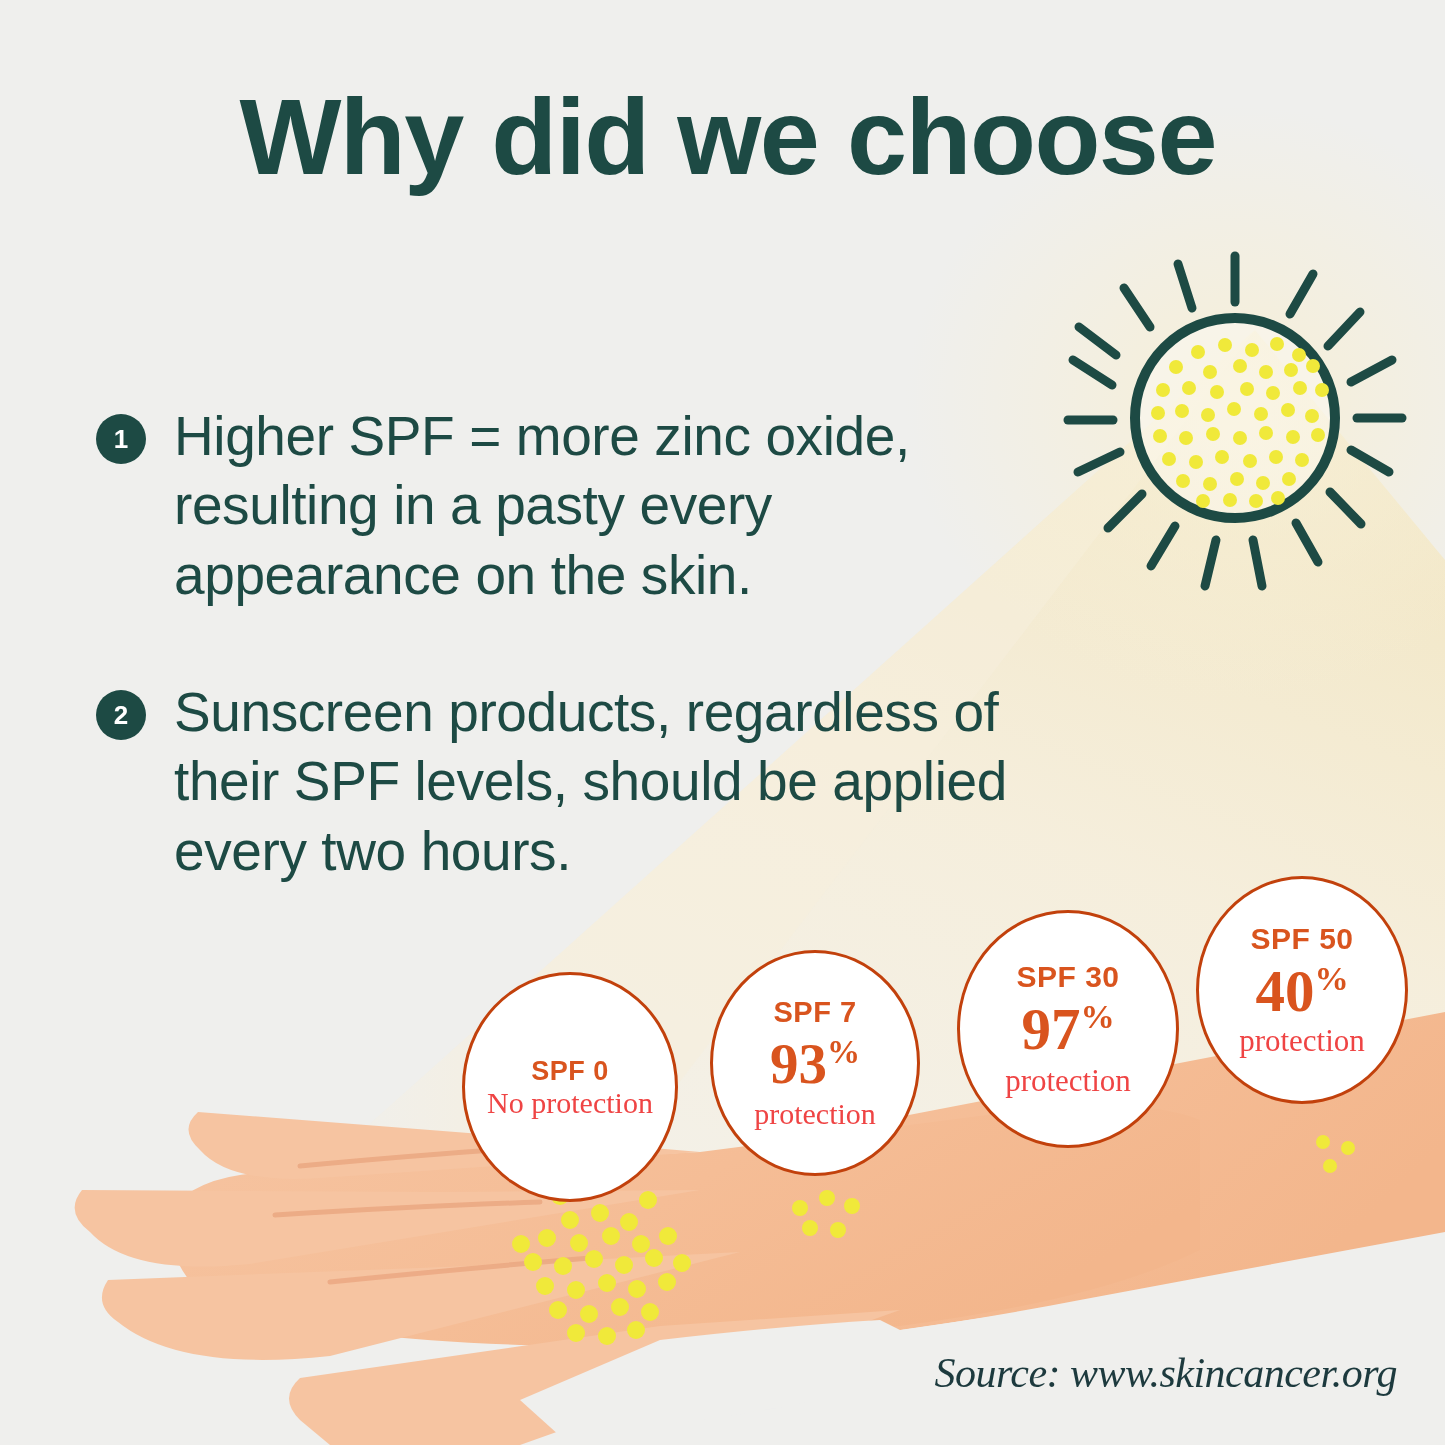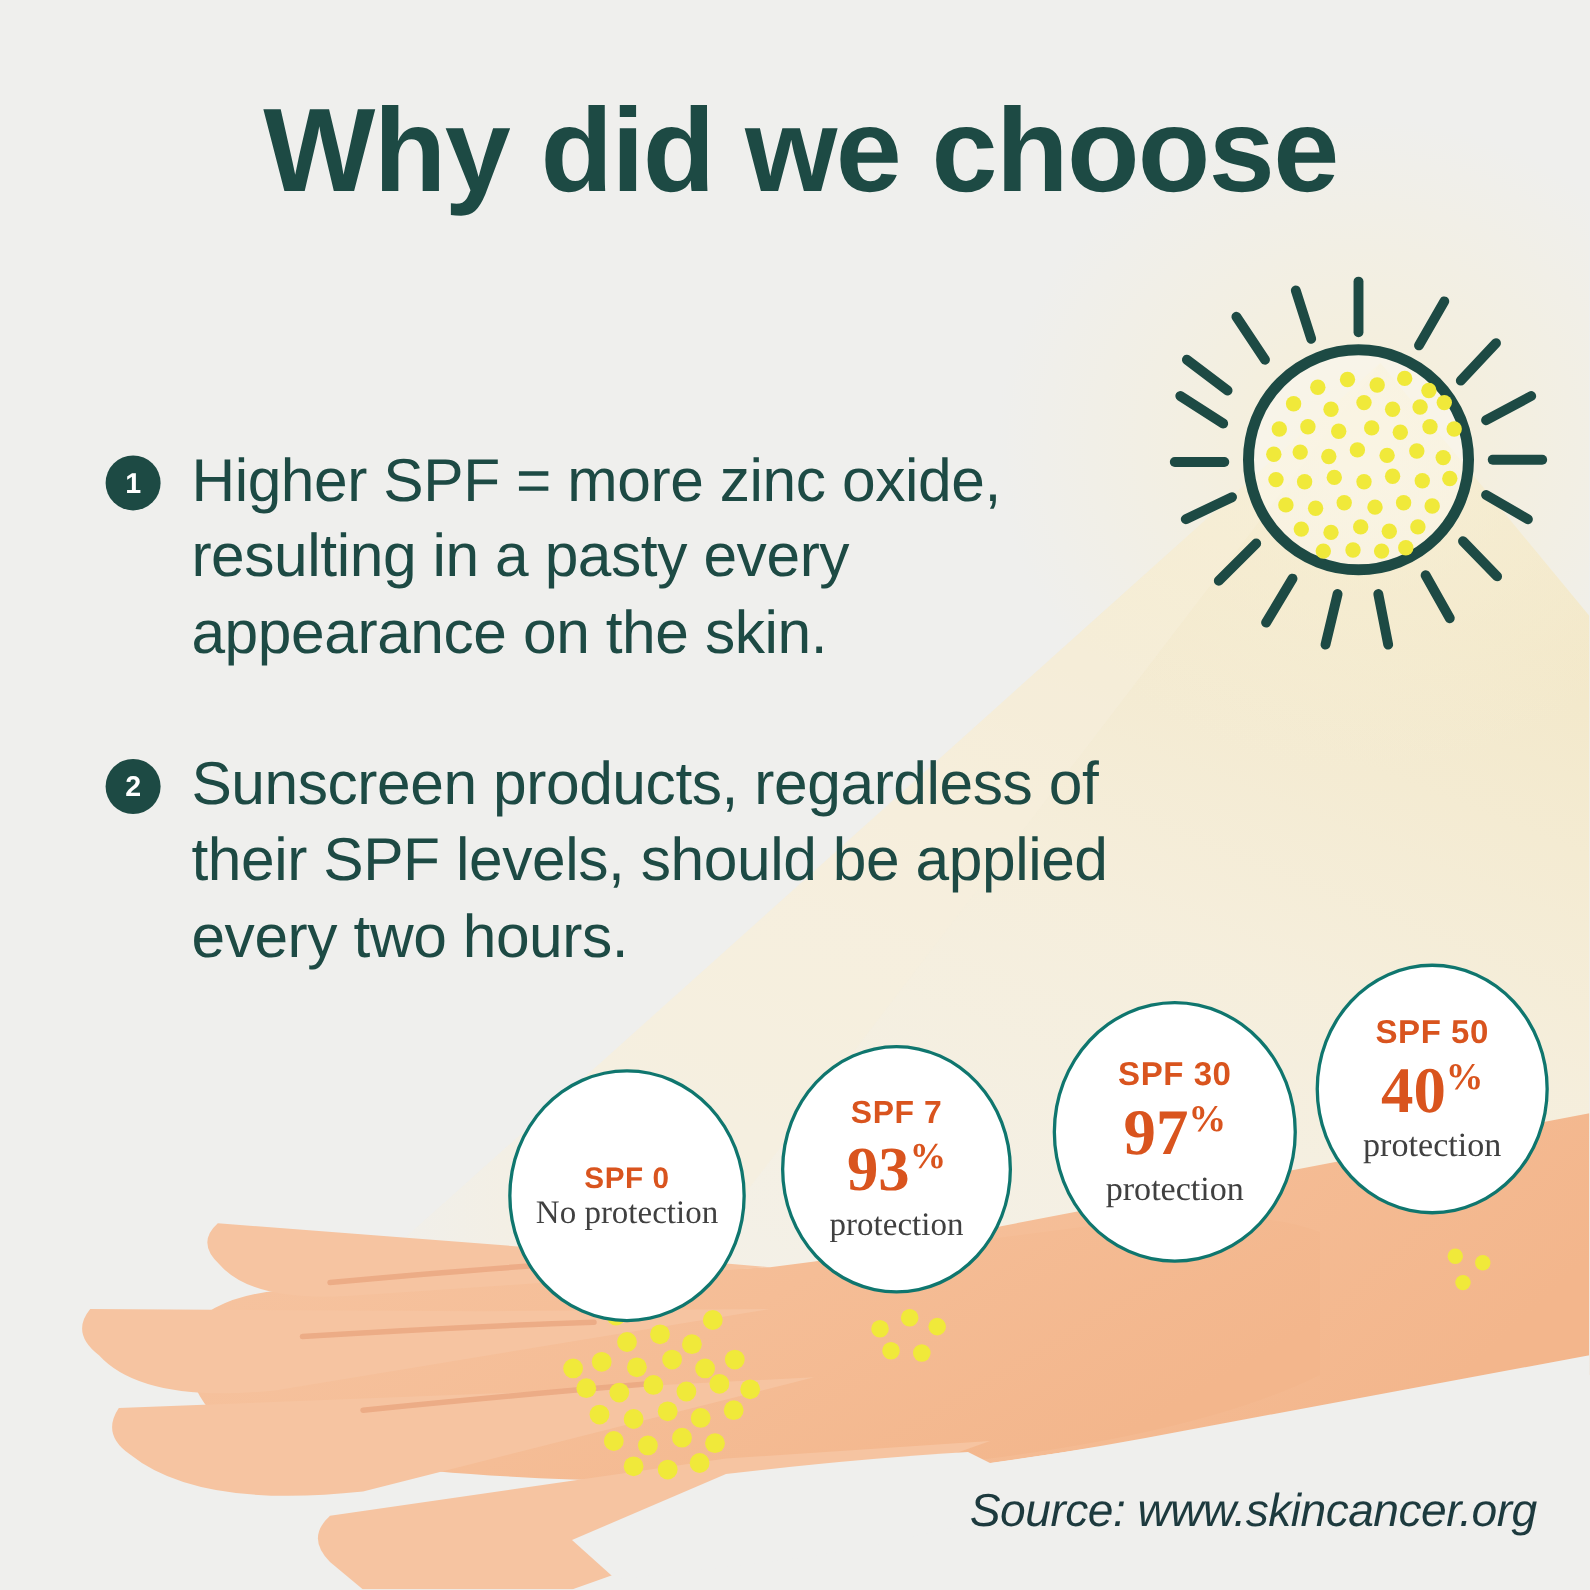--- a/index.html
+++ b/index.html
@@ -70,21 +70,21 @@
     font-size: 55px;
     line-height: 1.26;
     font-weight: normal;
     letter-spacing: -0.4px;
   }
 
   
   .bubble {
     position: absolute;
     background: #ffffff;
-    border: 3px solid #0f766e;
+    border: 3px solid #c2410c;
     border-radius: 50%;
     display: flex;
     flex-direction: column;
     align-items: center;
     justify-content: center;
     text-align: center;
     box-sizing: border-box;
   }
   .bubble .spf-label {
     color: #d9541e;
@@ -93,21 +93,21 @@
     letter-spacing: 0.5px;
   }
   .bubble .pct {
     color: #d9541e;
     font-family: "Liberation Serif", serif;
     font-weight: bold;
     line-height: 1;
   }
   .bubble .pct .sym { font-size: 0.58em; vertical-align: super; }
   .bubble .prot {
-    color: #404040;
+    color: #ef4444;
     font-family: "Liberation Serif", serif;
     line-height: 1.05;
   }
 
   #bubble-0 { left: 462px; top: 972px; width: 216px; height: 230px; }
   #bubble-0 .spf-label { font-size: 27px; margin-bottom: 0; }
   #bubble-0 .prot { font-size: 30px; }
 
   #bubble-1 { left: 710px; top: 950px; width: 210px; height: 226px; }
   #bubble-1 .spf-label { font-size: 29px; margin-bottom: 6px; }
@@ -127,20 +127,21 @@
   
   #source {
     position: absolute;
     right: 48px;
     bottom: 48px;
     color: #1d3a3e;
     font-size: 42px;
     font-style: italic;
     letter-spacing: -0.5px;
     text-align: right;
+    font-family: Liberation Serif, serif;
   }
 </style>
 </head>
 <body>
 
 <div id="stage">
 
   <svg class="art-layer" viewBox="0 0 1445 1445" preserveAspectRatio="none">
     <defs>
       <linearGradient id="beamGrad" x1="0.72" y1="0.18" x2="0.28" y2="1">

